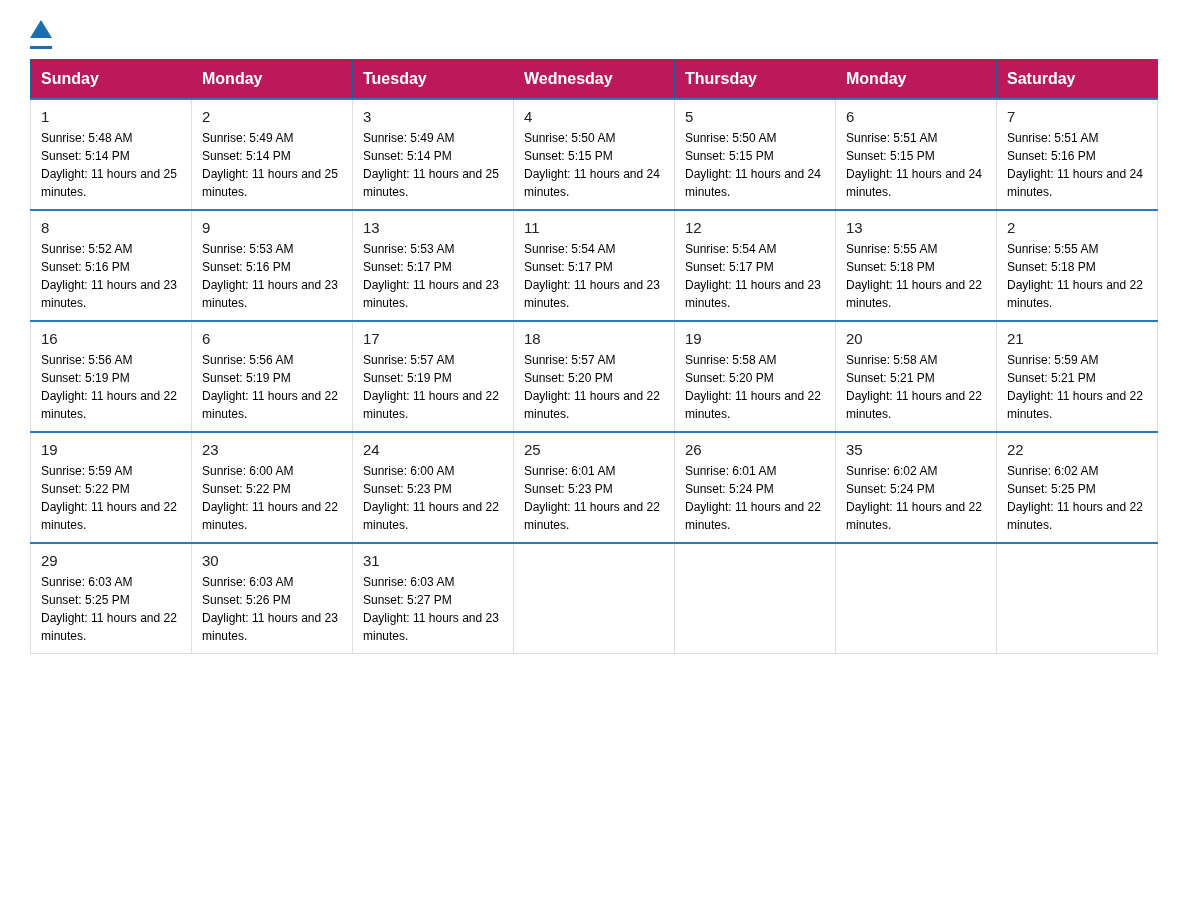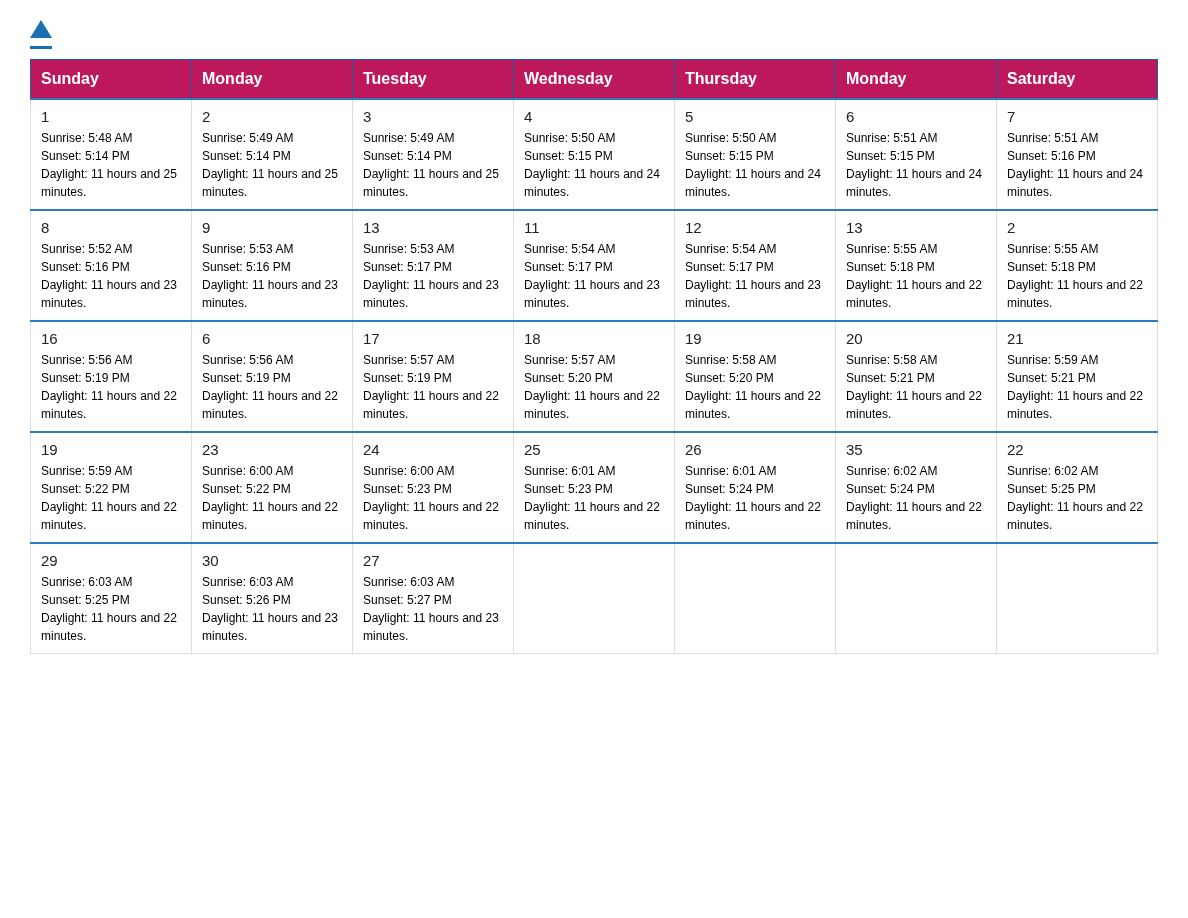--- a/index.html
+++ b/index.html
@@ -380,21 +380,21 @@
         </td>
         <td>
           <span class="day-number">30</span>
           <div class="day-info">
             Sunrise: 6:03 AM<br>
             Sunset: 5:26 PM<br>
             Daylight: 11 hours and 23 minutes.
           </div>
         </td>
         <td>
-          <span class="day-number">27</span>
+          <span class="day-number">31</span>
           <div class="day-info">
             Sunrise: 6:03 AM<br>
             Sunset: 5:27 PM<br>
             Daylight: 11 hours and 23 minutes.
           </div>
         </td>
         <td class="empty-cell"></td>
         <td class="empty-cell"></td>
         <td class="empty-cell"></td>
         <td class="empty-cell"></td>

